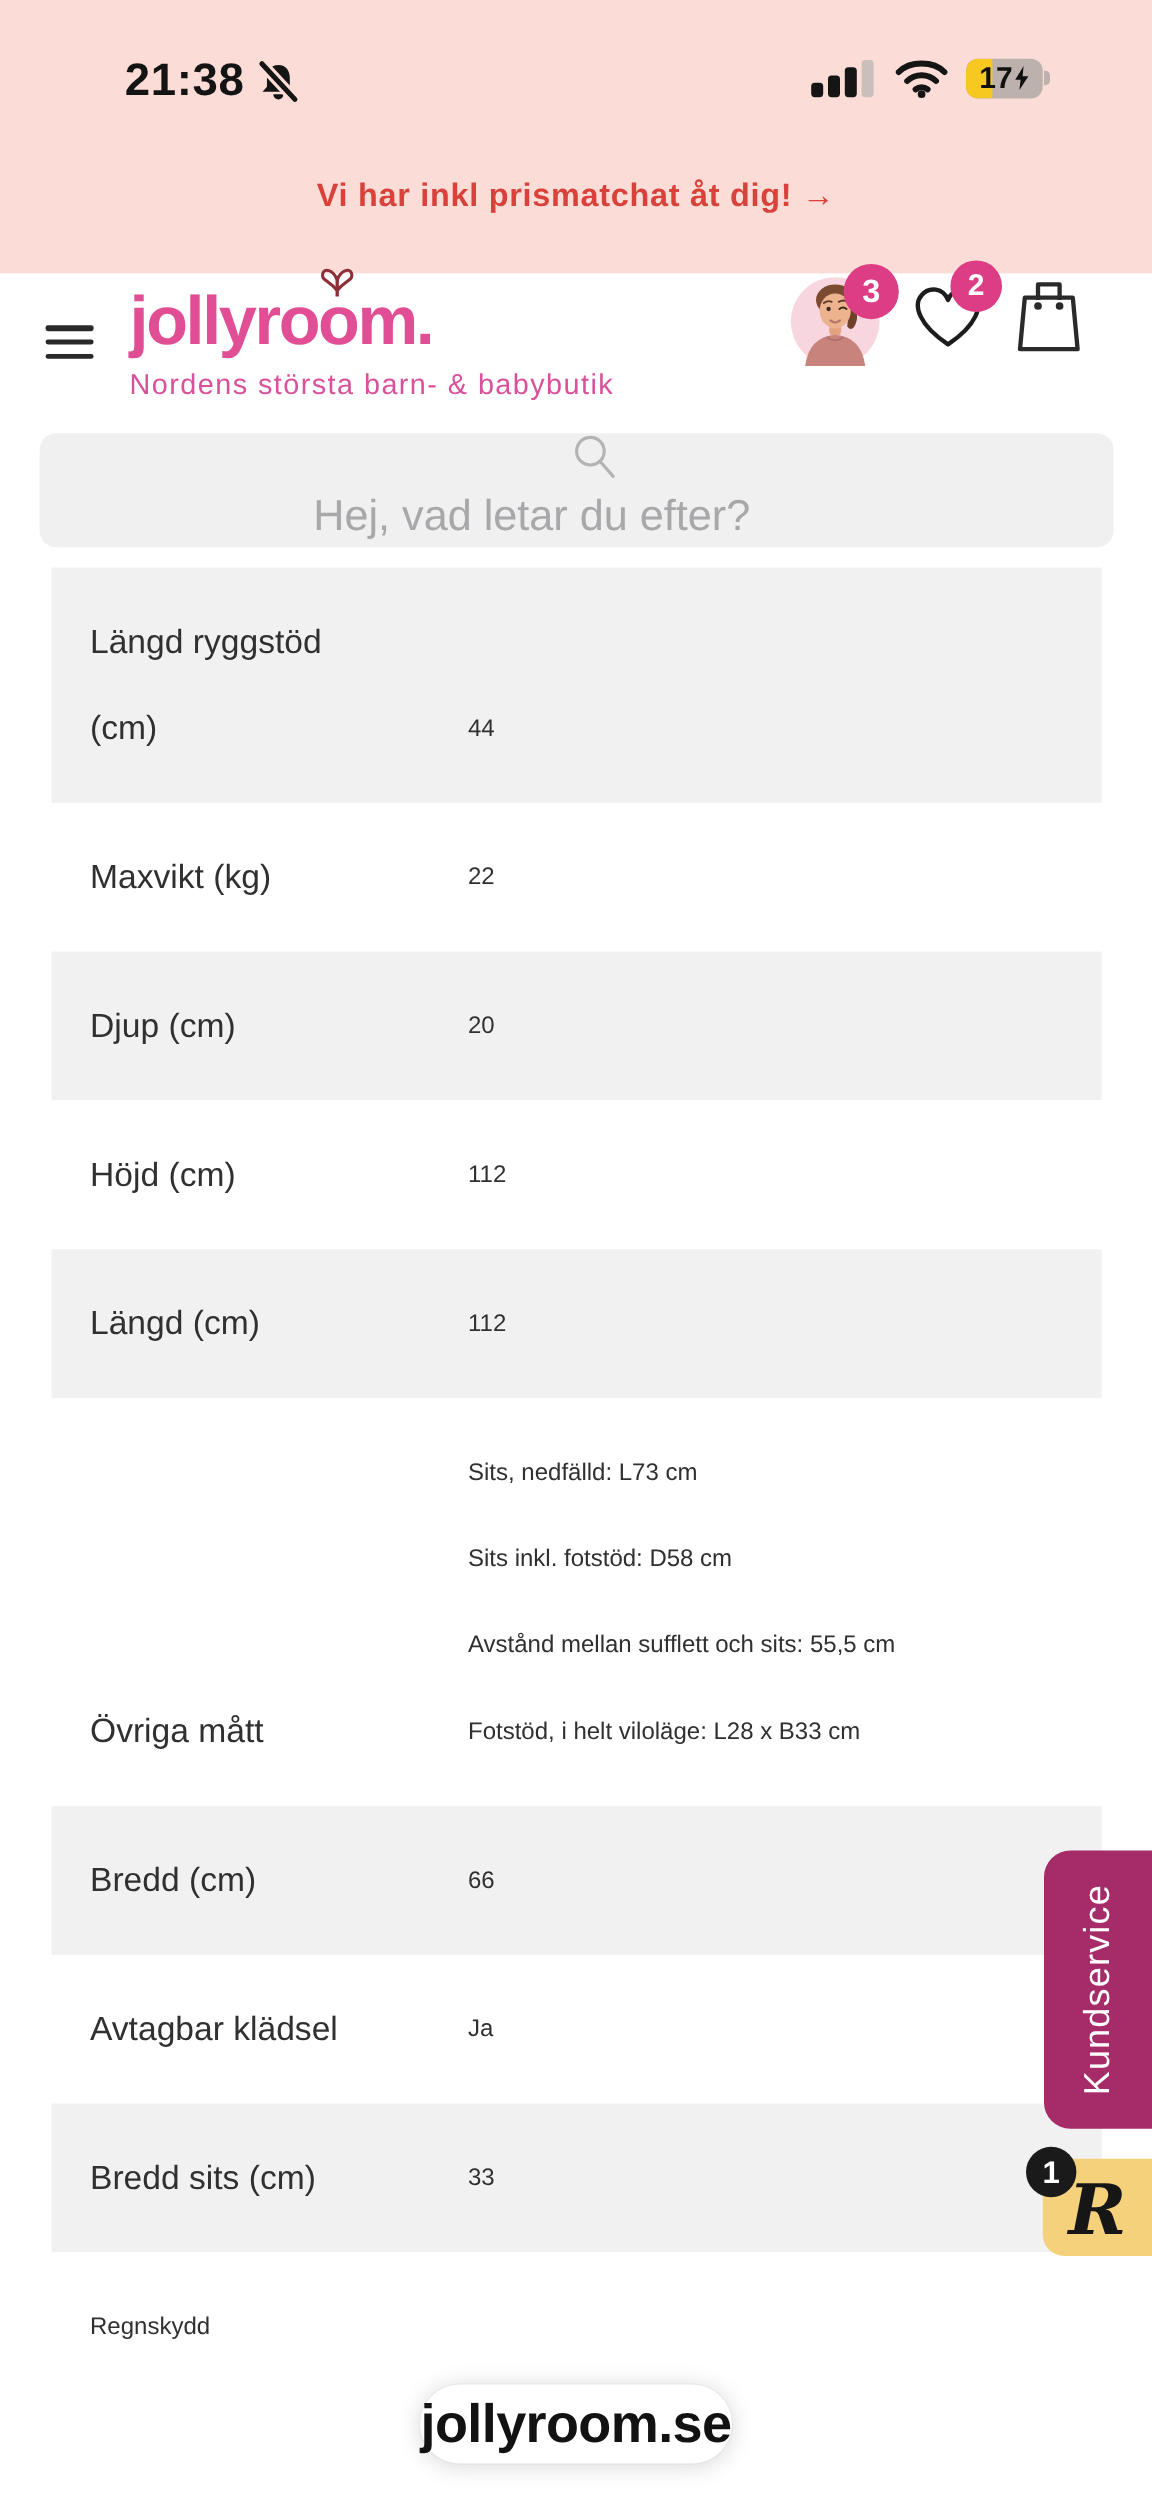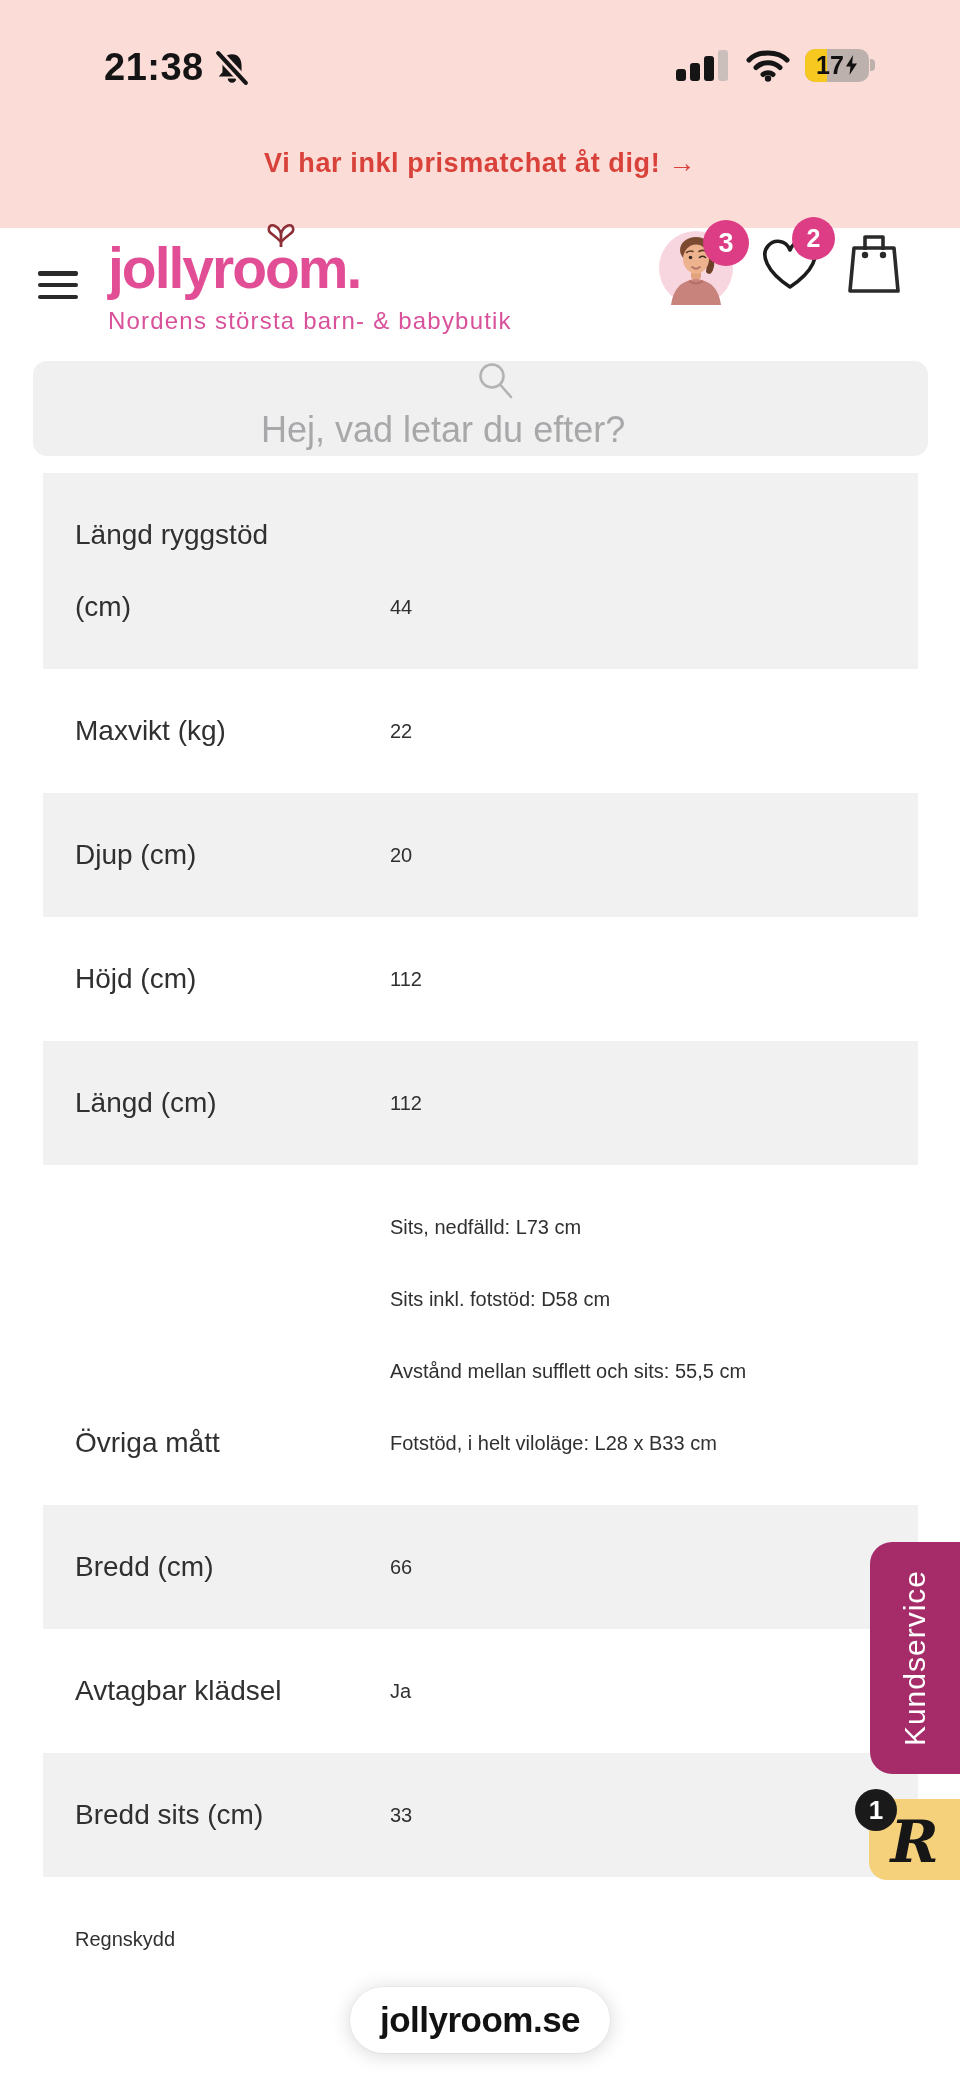--- a/index.html
+++ b/index.html
@@ -77,21 +77,21 @@
     display:flex;align-items:center;justify-content:center;}
   .reco .r{font-family:"DejaVu Serif",serif;font-style:italic;font-weight:700;
     font-size:58px;color:#161616;line-height:1;transform:translateY(2px);}
   .reco-badge{position:absolute;left:855px;top:1789px;width:42px;height:42px;border-radius:50%;
     background:#1a1a1a;color:#fff;font-size:26px;font-weight:700;
     display:flex;align-items:center;justify-content:center;z-index:6;}
   
   .url-pill{position:absolute;left:350px;top:1987px;width:260px;height:66px;border-radius:33px;
     background:#fff;box-shadow:0 2px 20px rgba(0,0,0,.16), 0 0 0 1px rgba(0,0,0,.03);
     display:flex;align-items:center;justify-content:center;z-index:8;cursor:pointer;}
-  .url-pill span{font-size:35px;font-weight:700;color:#121212;letter-spacing:-.5px;}
+  .url-pill span{font-size:45px;font-weight:700;color:#121212;letter-spacing:-.5px;}
 </style>
 </head>
 <body>
 
 <div class="screen">
 
   <div class="topbar">
     <div class="statusbar">
       <div class="sb-left">
         <span class="sb-time">21:38</span>

